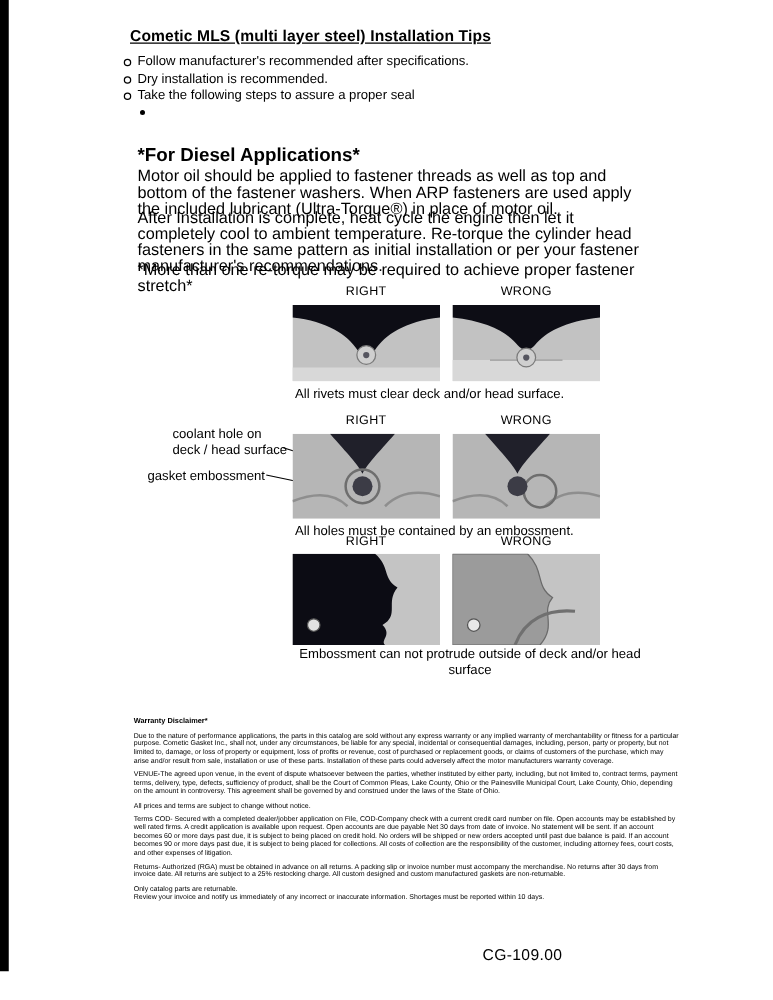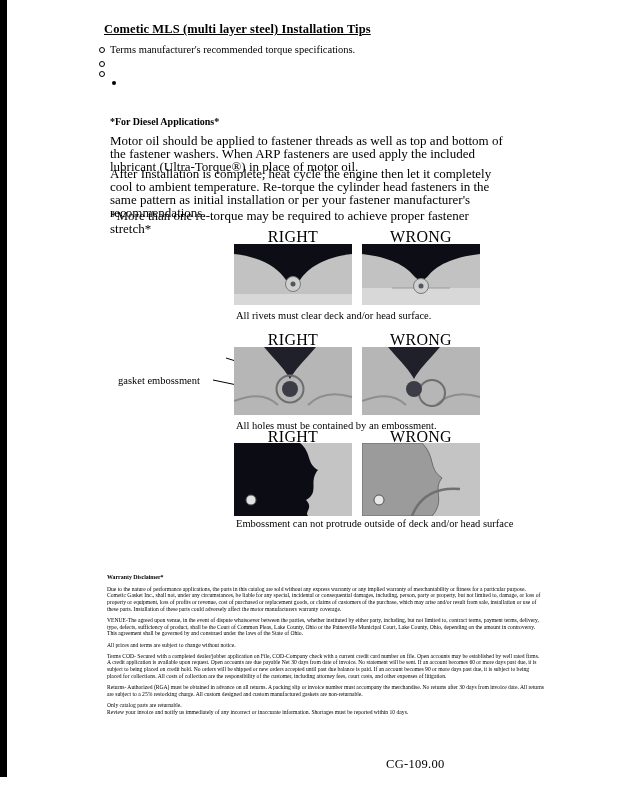--- a/index.html
+++ b/index.html
@@ -1,45 +1,45 @@
 <!DOCTYPE html>
 <html><head>
 <meta charset="utf-8">
 <style>
   html,body { margin:0; padding:0; background:#ffffff; }
   .page {
     position:relative; width:618px; height:800px; background:#ffffff;
-    font-family:Liberation Serif, serif; color:#000; overflow:hidden;
+    font-family:Liberation Sans, sans-serif; color:#000; overflow:hidden;
   }
   .left-bar { position:absolute; left:0; top:0; width:7px; height:777px; background:#000; }
 
   .title {
     position:absolute; left:104px; top:22px;
     font-size:12.5px; font-weight:bold; text-decoration:underline; letter-spacing:.1px;
   }
 
   .bullets { position:absolute; left:99px; top:43px; font-size:10.5px; line-height:13.5px; width:470px; }
   .bl { display:flex; align-items:flex-start; }
   .mo { flex:none; width:4px; height:4px; border:1px solid #000; border-radius:50%; margin:4px 5px 0 0; }
   .mf { flex:none; width:4px; height:4px; background:#000; border-radius:50%; margin:4px 5px 0 0; }
   .sub { margin-left:13px; }
 
-  .diesel-h { position:absolute; left:110px; top:116px; font-size:10px; font-weight:bold; }
+  .diesel-h { position:absolute; left:110px; top:116px; font-size:15px; font-weight:bold; }
   .para { position:absolute; left:110px; width:402px; font-size:13px; line-height:13px; }
   .p1 { top:134px; } .p2 { top:167px; } .note { top:209px; }
 
-  .dlabel { position:absolute; width:118px; text-align:center; font-size:16px; letter-spacing:.3px; }
+  .dlabel { position:absolute; width:118px; text-align:center; font-size:10px; letter-spacing:.3px; }
   .col-l { left:234px; } .col-r { left:362px; }
   .r1l { top:228px; } .r2l { top:331px; } .r3l { top:428px; }
 
   .panel { position:absolute; width:118px; }
   .panel svg { display:block; width:100%; height:100%; }
   .pr1 { top:244px; height:61px; } .pr2 { top:347px; height:68px; } .pr3 { top:443px; height:73px; }
 
-  .caption { position:absolute; left:236px; font-size:10.5px; line-height:13px; }
+  .caption { position:absolute; left:236px; font-size:10.5px; line-height:13px;text-align:center; }
   .c1 { top:309px; } .c2 { top:419px; } .c3 { top:517px; width:280px; }
 
   .callout { position:absolute; font-size:10.5px; line-height:12.5px; white-space:pre-line; }
   .co1 { left:138px; top:341px; }
   .co2 { left:118px; top:375px; }
   .leaders { position:absolute; left:200px; top:350px; width:110px; height:50px; pointer-events:none; }
 
   .legal { position:absolute; left:107px; top:574px; width:437px; font-size:5.6px; line-height:1.2; }
   .legal p { margin:0 0 4.5px 0; }
   .legal .lh { font-weight:bold; font-size:5.9px; margin-bottom:4.5px; }
@@ -51,27 +51,29 @@
 <body>
 
 <div class="page">
   <div class="left-bar"></div>
 
   <div class="title">Cometic MLS (multi layer steel) Installation Tips</div>
 
   <div class="bullets">
     <div class="bl">
       <span class="mo"></span>
-      <span>Terms manufacturer's recommended torque specifications.</span>
+      <span>Follow manufacturer's recommended after specifications.</span>
     </div>
     <div class="bl">
       <span class="mo"></span>
+      <span>Dry installation is recommended.</span>
     </div>
     <div class="bl">
       <span class="mo"></span>
+      <span>Take the following steps to assure a proper seal</span>
     </div>
     <div class="sub">
       <div class="bl">
         <span class="mf"></span>
       </div>
     </div>
   </div>
 
   <div class="diesel-h">*For Diesel Applications*</div>
   <div class="para p1">Motor oil should be applied to fastener threads as well as top and bottom of the fastener washers. When ARP fasteners are used apply the included lubricant (Ultra-Torque®) in place of motor oil.</div>
@@ -98,20 +100,22 @@
       <line x1="30" y1="44" x2="88" y2="44" stroke="#9a9a9a"></line>
       <circle cx="59" cy="42" r="7.5" fill="#cfcfcf" stroke="#7a7a7a"></circle>
       <circle cx="59" cy="42" r="2.5" fill="#55555f"></circle>
     </svg>
   </div>
   <div class="caption c1">All rivets must clear deck and/or head surface.</div>
 
   <div class="dlabel col-l r2l">RIGHT</div>
   <div class="dlabel col-r r2l">WRONG</div>
 
+  <div class="callout co1">coolant hole on
+deck / head surface</div>
   <div class="callout co2">gasket embossment</div>
   <svg class="leaders" viewBox="0 0 110 50">
     <line x1="26" y1="8" x2="90" y2="28" stroke="#000" stroke-width="1"></line>
     <line x1="13" y1="30" x2="80" y2="44" stroke="#000" stroke-width="1"></line>
   </svg>
 
   <div class="panel col-l pr2">
     <svg viewBox="0 0 118 68">
       <rect width="118" height="68" fill="#b6b6b6"></rect>
       <path d="M30,0 C44,16 52,24 56,32 C60,24 68,16 82,0 Z" fill="#20202a"></path>

